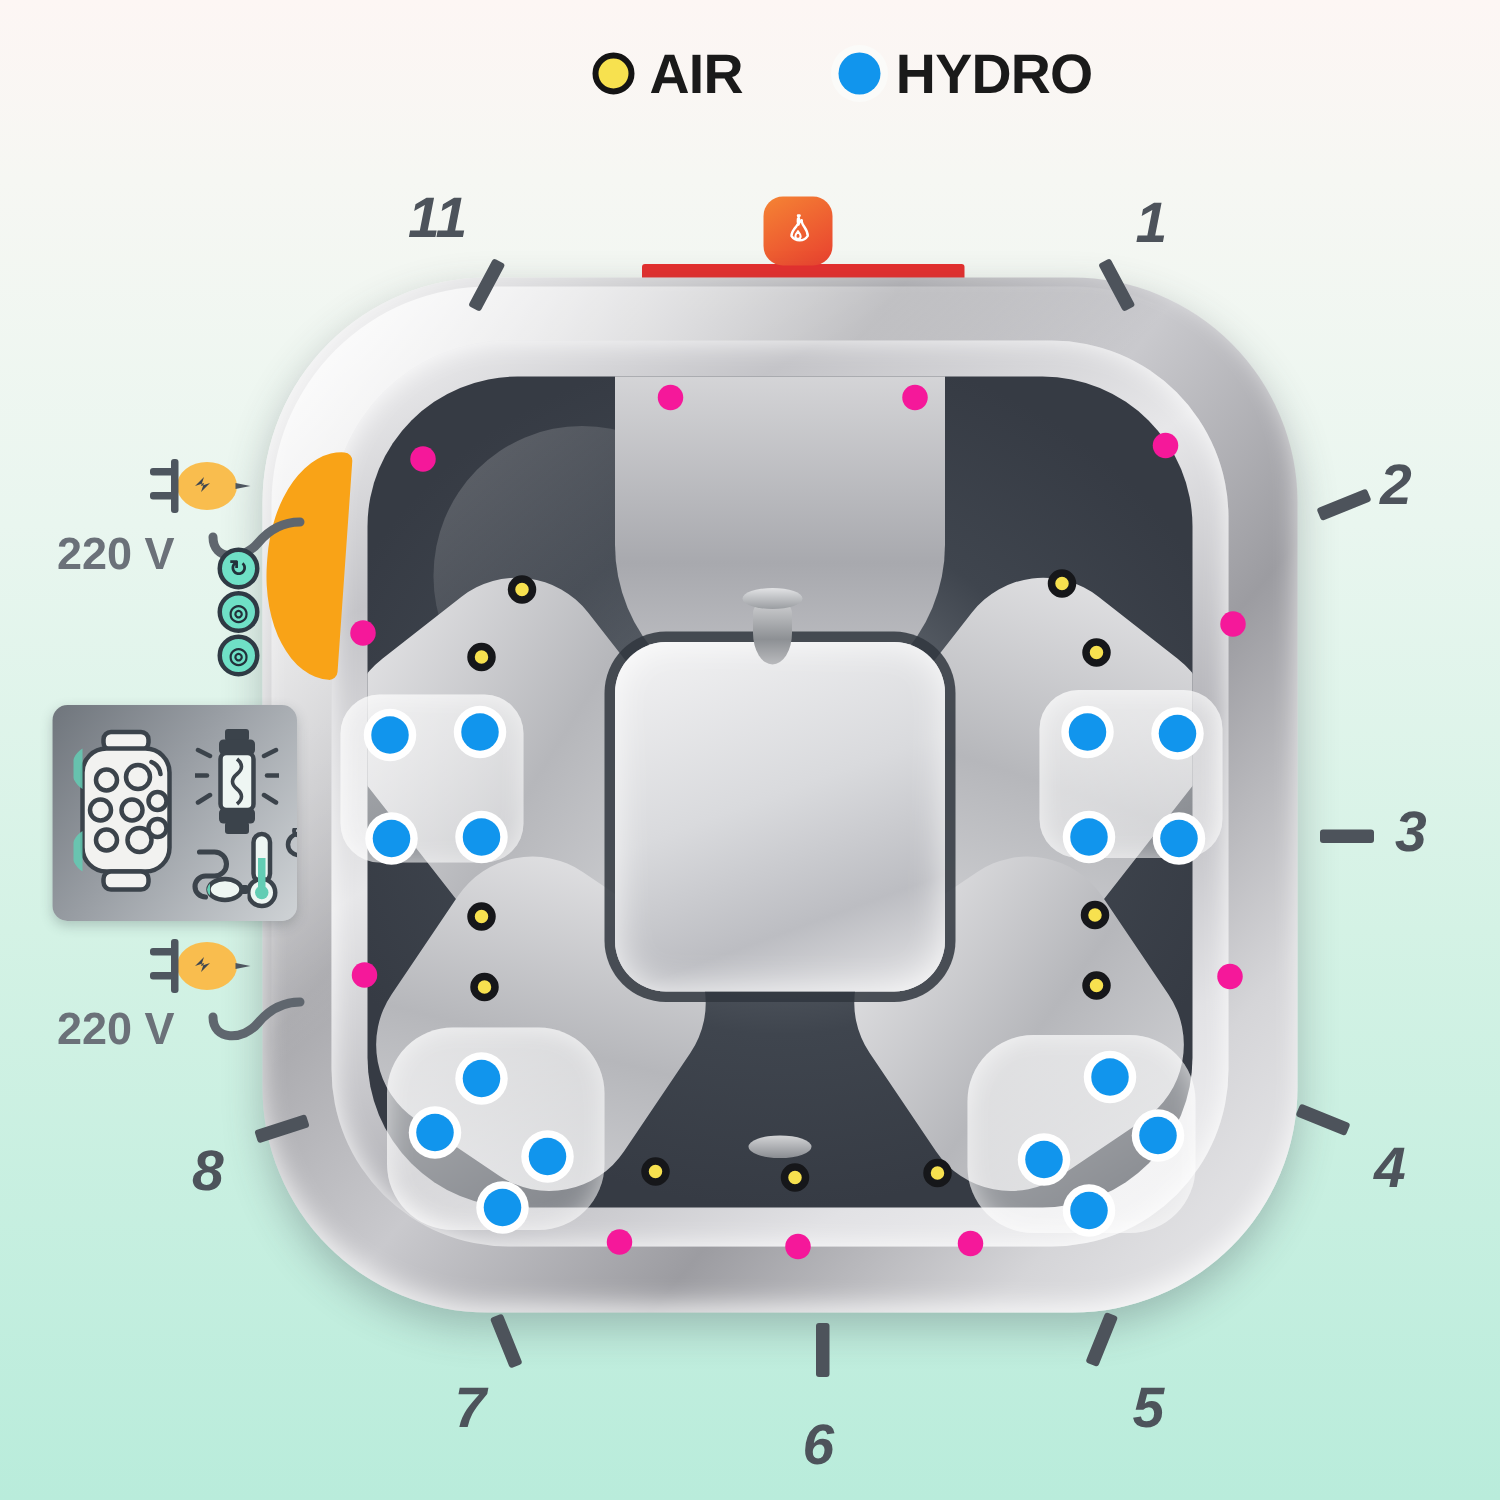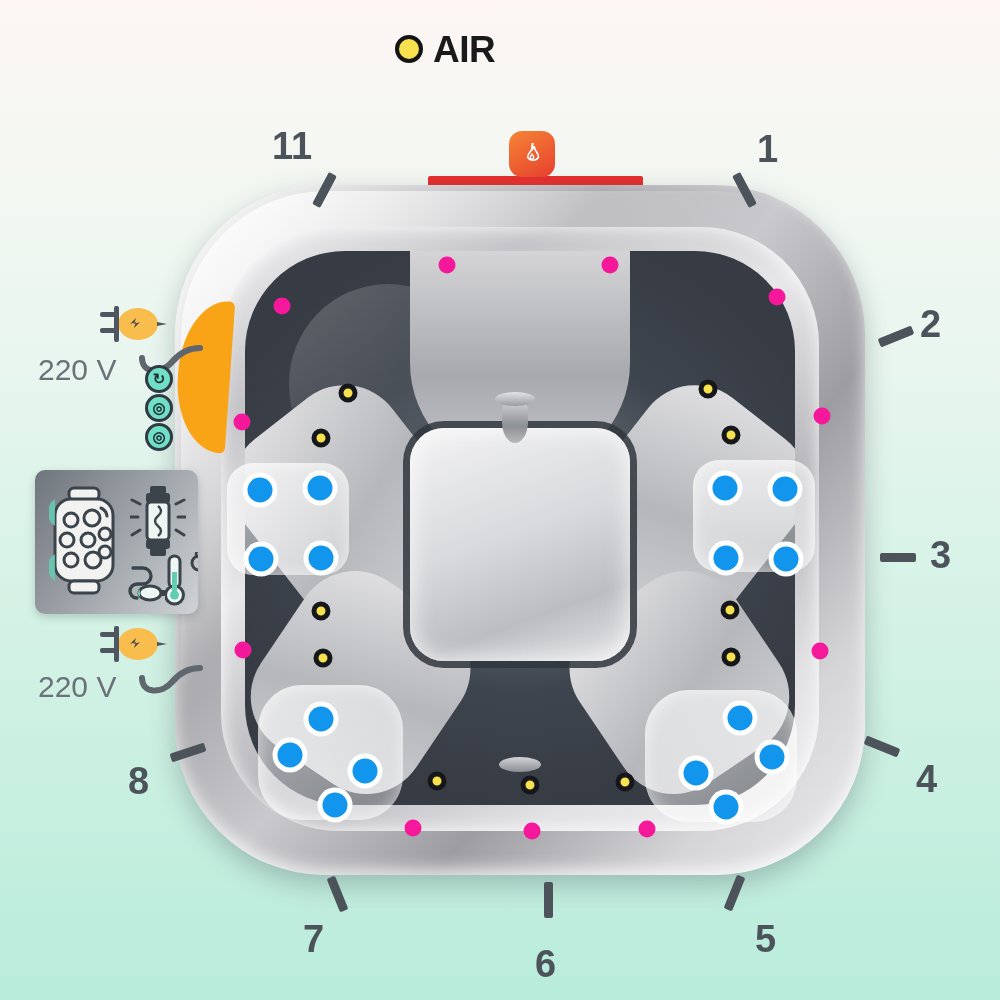--- a/index.html
+++ b/index.html
@@ -101,25 +101,25 @@
     background:#e5302f;border-radius:2px;
   }
   #heater-icon{
     position:absolute;left:509px;top:131px;width:46px;height:46px;border-radius:13px;
     background:linear-gradient(150deg,#f58434,#e8402f);
     display:flex;align-items:center;justify-content:center;
     font-size:27px;color:#fff;line-height:1;
   }
 
   
-  .callout{position:absolute;font-size:38px;font-weight:bold;color:#4d535b;line-height:1;}
+  .callout{position:absolute;font-size:38px;font-weight:bold;color:#4d535b;line-height:1;font-style:italic;}
   .tick{position:absolute;background:#4d535b;border-radius:2px;}
 
   
-  .volt{position:absolute;font-size:30px;font-weight:normal;color:#6b7179;line-height:1;text-align:center;}
+  .volt{position:absolute;font-size:30px;font-weight:bold;color:#6b7179;line-height:1;text-align:center;}
   #orange-arc{
     position:absolute;left:178px;top:300px;width:52px;height:152px;
     background:#f9a317;
     border-radius:50px 6px 6px 50px / 80px 6px 6px 80px;
     transform:rotate(4deg);
   }
   #equip-panel{
     position:absolute;left:35px;top:470px;width:163px;height:144px;border-radius:10px;
     background:linear-gradient(125deg,#6f757c 0%,#9a9fa5 45%,#cfd3d6 100%);
     box-shadow:0 3px 8px rgba(60,70,75,.25);
@@ -134,20 +134,24 @@
 </style>
 </head>
 <body>
 
 <div class="stage">
 
   <div id="legend">
     <div class="legend-item">
       <span class="legend-dot air"></span>
       <span class="legend-label">AIR</span>
+    </div>
+    <div class="legend-item">
+      <span class="legend-dot hydro"></span>
+      <span class="legend-label">HYDRO</span>
     </div>
   </div>
 
   <div id="heater-bar"></div>
   <div id="heater-icon">
     <svg width="26" height="26" viewBox="0 0 24 24" aria-hidden="true">
       <path d="M12 2.5c1.6 3.2.4 5-1 6.6-1.5 1.7-3 3.3-3 6A6 6 0 0 0 18 15c0-3.4-2-4.9-3.2-7.3-.4-.8-.6-1.6-.5-2.4-1 .6-1.8 1.6-2 2.8-.7-1.9-.6-4 .7-5.6z" fill="none" stroke="#fff" stroke-width="1.5" stroke-linejoin="round"></path>
       <path d="M12 12.2c.9 1.1 1.6 1.9 1.6 3a1.6 1.6 0 0 1-3.2 0c0-1.1.7-1.9 1.6-3z" fill="none" stroke="#fff" stroke-width="1.3"></path>
     </svg>
   </div>

